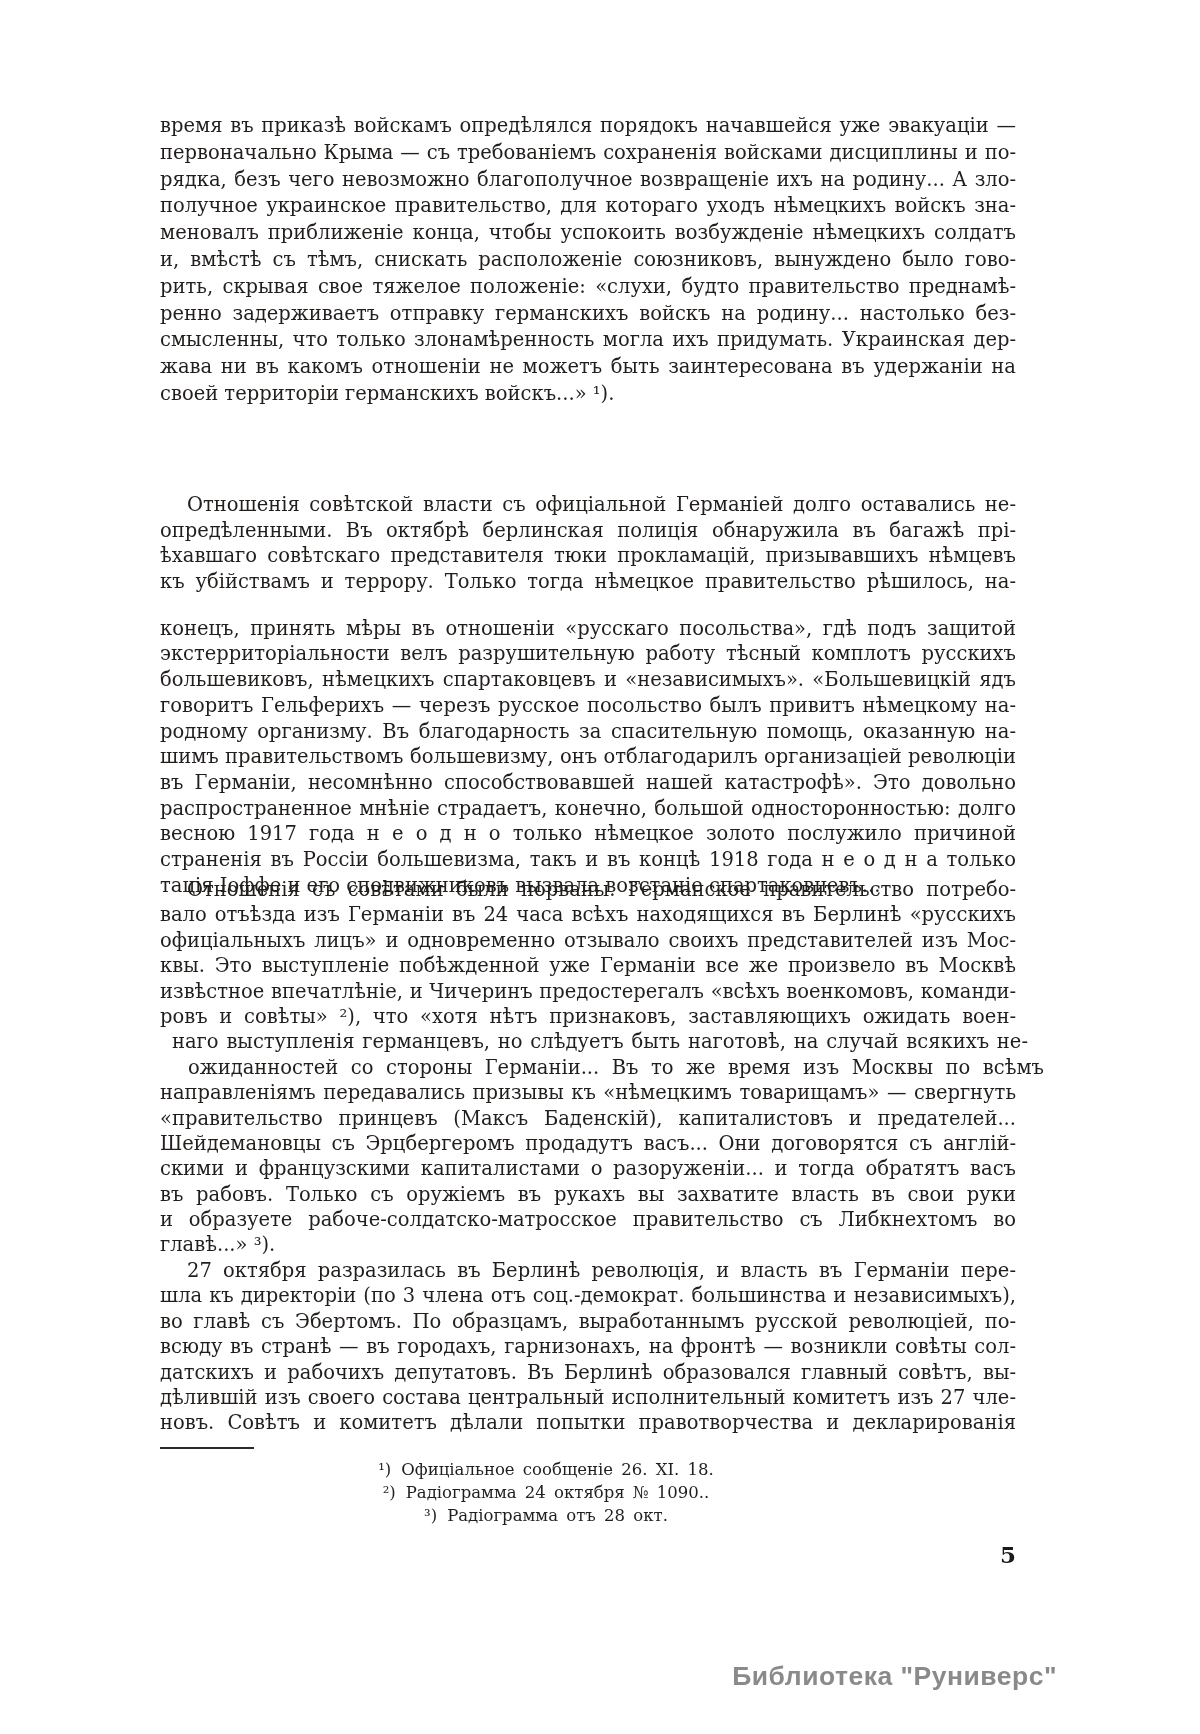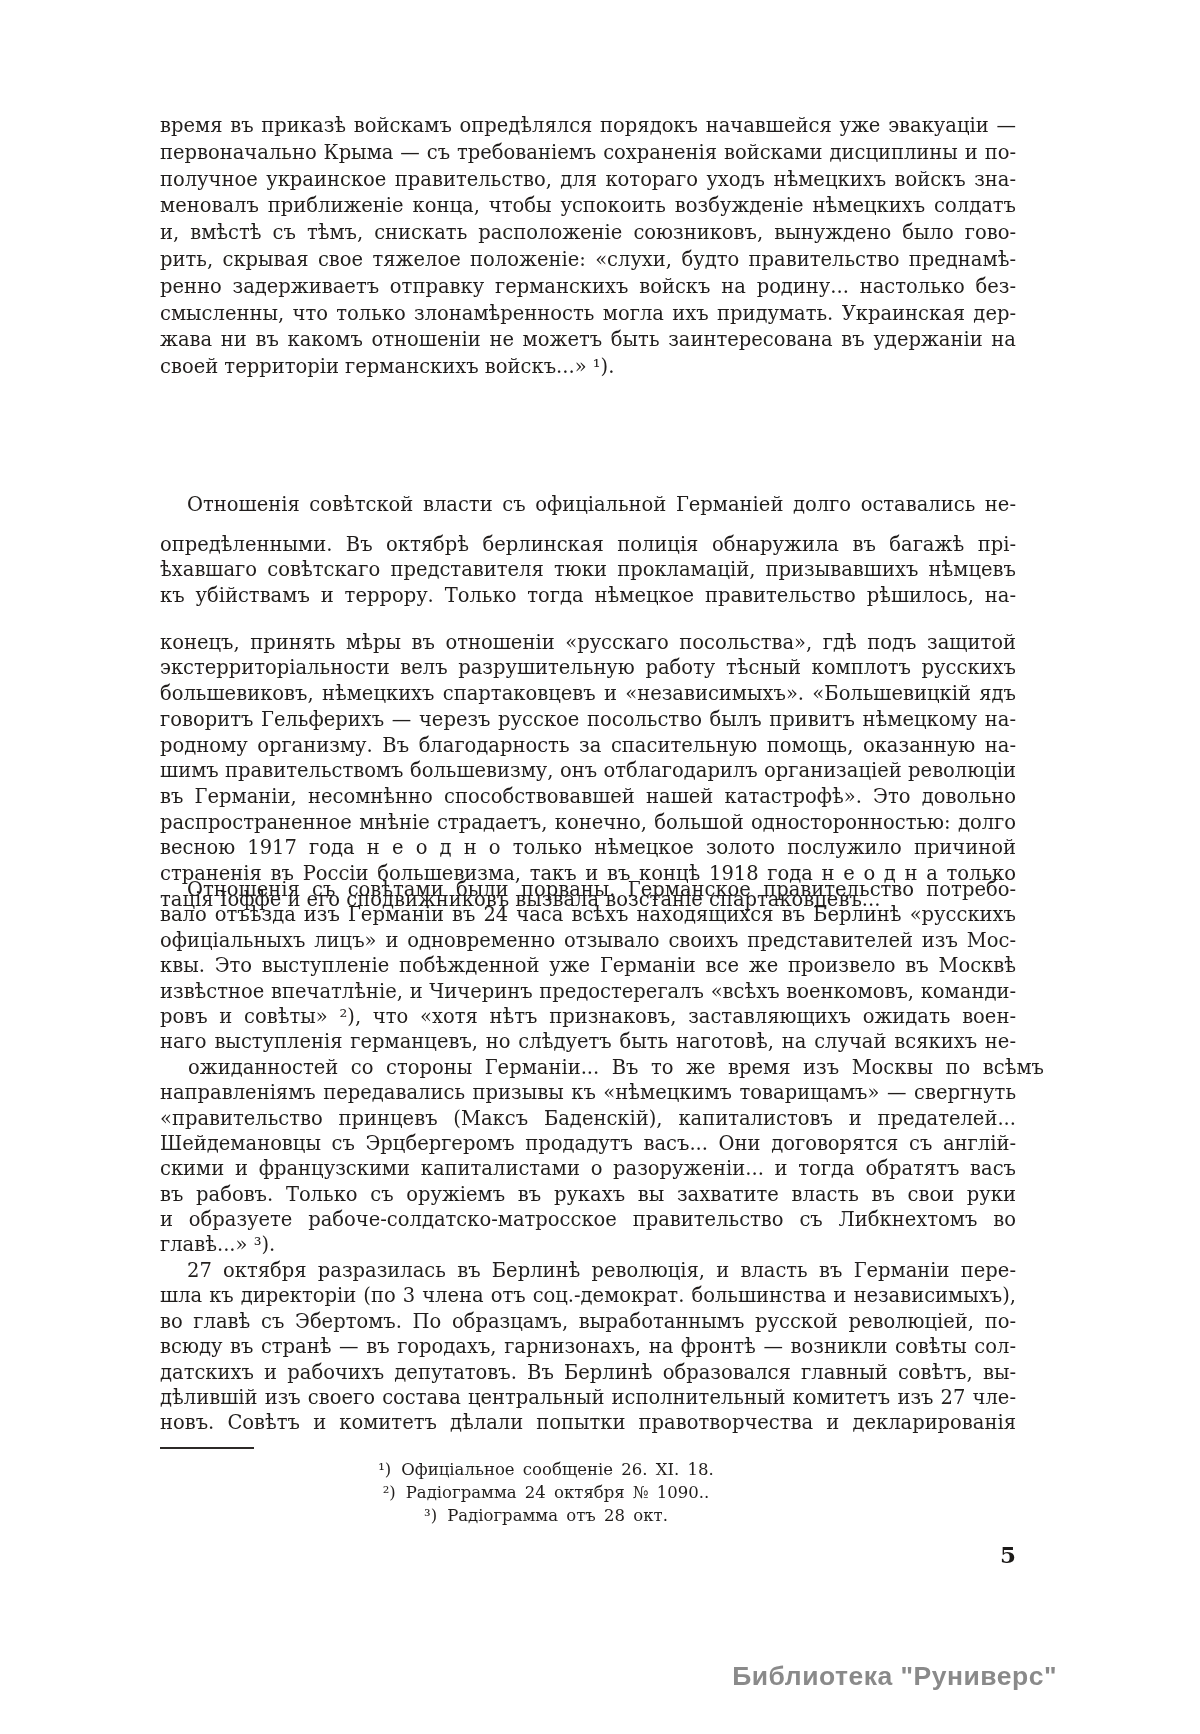--- a/index.html
+++ b/index.html
@@ -65,32 +65,33 @@
 </style>
 </head>
 <body>
 
 <div class="page">
   <div class="textblock">
     <div id="paragraphs">
         <div class="para" style="top: 113px;">
           <div class="line" style="height: 26.8px; line-height: 26.8px;">время въ приказѣ войскамъ опредѣлялся порядокъ начавшейся уже эвакуаціи —</div>
           <div class="line" style="height: 26.8px; line-height: 26.8px;">первоначально Крыма — съ требованіемъ сохраненія войсками дисциплины и по-</div>
+          <div class="line" style="height: 26.8px; line-height: 26.8px;">рядка, безъ чего невозможно благополучное возвращеніе ихъ на родину... А зло-</div>
           <div class="line" style="height: 26.8px; line-height: 26.8px;">получное украинское правительство, для котораго уходъ нѣмецкихъ войскъ зна-</div>
           <div class="line" style="height: 26.8px; line-height: 26.8px;">меновалъ приближеніе конца, чтобы успокоить возбужденіе нѣмецкихъ солдатъ</div>
           <div class="line" style="height: 26.8px; line-height: 26.8px;">и, вмѣстѣ съ тѣмъ, снискать расположеніе союзниковъ, вынуждено было гово-</div>
           <div class="line" style="height: 26.8px; line-height: 26.8px;">рить, скрывая свое тяжелое положеніе: «слухи, будто правительство преднамѣ-</div>
           <div class="line" style="height: 26.8px; line-height: 26.8px;">ренно задерживаетъ отправку германскихъ войскъ на родину... настолько без-</div>
           <div class="line" style="height: 26.8px; line-height: 26.8px;">смысленны, что только злонамѣренность могла ихъ придумать. Украинская дер-</div>
           <div class="line" style="height: 26.8px; line-height: 26.8px;">жава ни въ какомъ отношеніи не можетъ быть заинтересована въ удержаніи на</div>
           <div class="line short" style="height: 26.8px; line-height: 26.8px;">своей территоріи германскихъ войскъ...» ¹).</div>
         </div>
         <div class="para" style="top: 492px;">
           <div class="line indent" style="height: 25.7px; line-height: 25.7px;">Отношенія совѣтской власти съ офиціальной Германіей долго оставались не-</div>
-          <div class="line" style="height: 25.7px; line-height: 25.7px; margin-top: 14px;">опредѣленными. Въ октябрѣ берлинская полиція обнаружила въ багажѣ прі-</div>
+          <div class="line" style="height: 25.7px; line-height: 25.7px;">опредѣленными. Въ октябрѣ берлинская полиція обнаружила въ багажѣ прі-</div>
           <div class="line" style="height: 25.7px; line-height: 25.7px;">ѣхавшаго совѣтскаго представителя тюки прокламацій, призывавшихъ нѣмцевъ</div>
           <div class="line" style="height: 25.7px; line-height: 25.7px;">къ убійствамъ и террору. Только тогда нѣмецкое правительство рѣшилось, на-</div>
           <div class="line" style="height: 25.7px; line-height: 25.7px; margin-top: 21px;">конецъ, принять мѣры въ отношеніи «русскаго посольства», гдѣ подъ защитой</div>
           <div class="line" style="height: 25.7px; line-height: 25.7px;">экстерриторіальности велъ разрушительную работу тѣсный комплотъ русскихъ</div>
           <div class="line" style="height: 25.7px; line-height: 25.7px;">большевиковъ, нѣмецкихъ спартаковцевъ и «независимыхъ». «Большевицкій ядъ —</div>
           <div class="line" style="height: 25.7px; line-height: 25.7px;">говоритъ Гельферихъ — черезъ русское посольство былъ привитъ нѣмецкому на-</div>
           <div class="line" style="height: 25.7px; line-height: 25.7px;">родному организму. Въ благодарность за спасительную помощь, оказанную на-</div>
           <div class="line" style="height: 25.7px; line-height: 25.7px;">шимъ правительствомъ большевизму, онъ отблагодарилъ организаціей революціи</div>
           <div class="line" style="height: 25.7px; line-height: 25.7px;">въ Германіи, несомнѣнно способствовавшей нашей катастрофѣ». Это довольно</div>
           <div class="line" style="height: 25.7px; line-height: 25.7px;">распространенное мнѣніе страдаетъ, конечно, большой односторонностью: долго</div>
@@ -98,21 +99,21 @@
           <div class="line" style="height: 25.7px; line-height: 25.7px;">страненія въ Россіи большевизма, такъ и въ концѣ 1918 года н е о д н а только аги-</div>
           <div class="line short" style="height: 25.7px; line-height: 25.7px;">тація Іоффе и его сподвижниковъ вызвала возстаніе спартаковцевъ...</div>
         </div>
         <div class="para" style="top: 877px;">
           <div class="line indent" style="height: 25.4px; line-height: 25.4px;">Отношенія съ совѣтами были порваны. Германское правительство потребо-</div>
           <div class="line" style="height: 25.4px; line-height: 25.4px;">вало отъѣзда изъ Германіи въ 24 часа всѣхъ находящихся въ Берлинѣ «русскихъ</div>
           <div class="line" style="height: 25.4px; line-height: 25.4px;">офиціальныхъ лицъ» и одновременно отзывало своихъ представителей изъ Мос-</div>
           <div class="line" style="height: 25.4px; line-height: 25.4px;">квы. Это выступленіе побѣжденной уже Германіи все же произвело въ Москвѣ</div>
           <div class="line" style="height: 25.4px; line-height: 25.4px;">извѣстное впечатлѣніе, и Чичеринъ предостерегалъ «всѣхъ военкомовъ, команди-</div>
           <div class="line" style="height: 25.4px; line-height: 25.4px;">ровъ и совѣты» ²), что «хотя нѣтъ признаковъ, заставляющихъ ожидать воен-</div>
-          <div class="line" style="height: 25.4px; line-height: 25.4px;">наго выступленія германцевъ, но слѣдуетъ быть наготовѣ, на случай всякихъ не-</div>
+          <div class="line" style="height: 25.4px; line-height: 25.4px; margin-left: 12px;">наго выступленія германцевъ, но слѣдуетъ быть наготовѣ, на случай всякихъ не-</div>
           <div class="line" style="height: 25.4px; line-height: 25.4px; margin-left: 28px;">ожиданностей со стороны Германіи... Въ то же время изъ Москвы по всѣмъ</div>
           <div class="line" style="height: 25.4px; line-height: 25.4px;">направленіямъ передавались призывы къ «нѣмецкимъ товарищамъ» — свергнуть</div>
           <div class="line" style="height: 25.4px; line-height: 25.4px;">«правительство принцевъ (Максъ Баденскій), капиталистовъ и предателей...</div>
           <div class="line" style="height: 25.4px; line-height: 25.4px;">Шейдемановцы съ Эрцбергеромъ продадутъ васъ... Они договорятся съ англій-</div>
           <div class="line" style="height: 25.4px; line-height: 25.4px;">скими и французскими капиталистами о разоруженіи... и тогда обратятъ васъ</div>
           <div class="line" style="height: 25.4px; line-height: 25.4px;">въ рабовъ. Только съ оружіемъ въ рукахъ вы захватите власть въ свои руки</div>
           <div class="line" style="height: 25.4px; line-height: 25.4px;">и образуете рабоче-солдатско-матросское правительство съ Либкнехтомъ во</div>
           <div class="line short" style="height: 25.4px; line-height: 25.4px;">главѣ...» ³).</div>
         </div>
         <div class="para" style="top: 1258px;">

